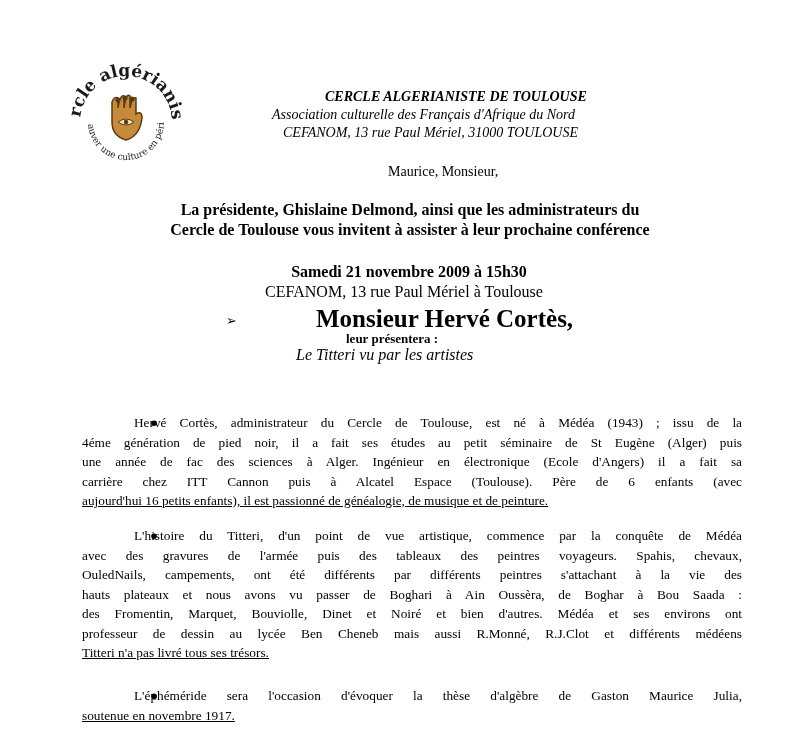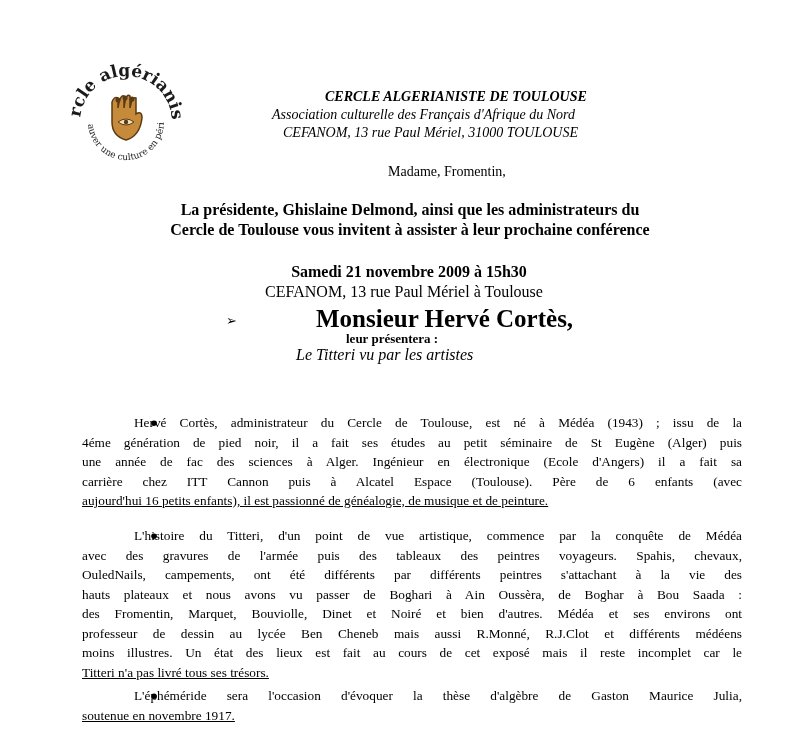--- a/index.html
+++ b/index.html
@@ -52,21 +52,21 @@
       <path d="M56 70 Q64 64 72 70 Q64 76 56 70 Z" fill="#f3e2c0" stroke="#5a3a14" stroke-width="1"></path>
       <circle cx="64" cy="70" r="2.2" fill="#5a3a14"></circle>
     </g>
   </svg>
 </div>
 
 <div class="hdr hdr1">CERCLE ALGERIANISTE DE TOULOUSE</div>
 <div class="hdr hdr2">Association culturelle des Français d'Afrique du Nord</div>
 <div class="hdr hdr3">CEFANOM, 13 rue Paul Mériel, 31000 TOULOUSE</div>
 
-<div class="salut">Madame, Fromentin,</div>
+<div class="salut">Maurice, Monsieur,</div>
 
 <div class="invite">
   <div>La présidente, Ghislaine Delmond, ainsi que les administrateurs du</div>
   <div>Cercle de Toulouse vous invitent à assister à leur prochaine conférence</div>
 </div>
 
 <div class="date">Samedi 21 novembre 2009 à 15h30</div>
 <div class="place">CEFANOM, 13 rue Paul Mériel à Toulouse</div>
 <div class="arrow">➢</div>
 <div class="speaker">Monsieur Hervé Cortès,</div>
@@ -81,20 +81,19 @@
   <span class="line last">aujourd'hui 16 petits enfants), il est passionné de généalogie, de musique et de peinture.</span>
 </div>
 
 <div class="para p2">
   <span class="line first"><span class="bullet">●</span><span>L'histoire du Titteri, d'un point de vue artistique, commence par la conquête de Médéa</span></span>
   <span class="line">avec des gravures de l'armée puis des tableaux des peintres voyageurs. Spahis, chevaux,</span>
   <span class="line">OuledNails, campements, ont été différents par différents peintres s'attachant à la vie des</span>
   <span class="line">hauts plateaux et nous avons vu passer de Boghari à Ain Oussèra, de Boghar à Bou Saada :</span>
   <span class="line">des Fromentin, Marquet, Bouviolle, Dinet et Noiré et bien d'autres. Médéa et ses environs ont</span>
   <span class="line">professeur de dessin au lycée Ben Cheneb mais aussi R.Monné, R.J.Clot et différents médéens</span>
-  <span class="line">moins illustres. Un état des lieux est fait au cours de cet exposé mais il reste incomplet car le</span>
   <span class="line last">Titteri n'a pas livré tous ses trésors.</span>
 </div>
 
 <div class="para p3">
   <span class="line first"><span class="bullet">●</span><span>L'éphéméride sera l'occasion d'évoquer la thèse d'algèbre de Gaston Maurice Julia,</span></span>
   <span class="line last">soutenue en novembre 1917.</span>
 </div>
 
 </body></html>

